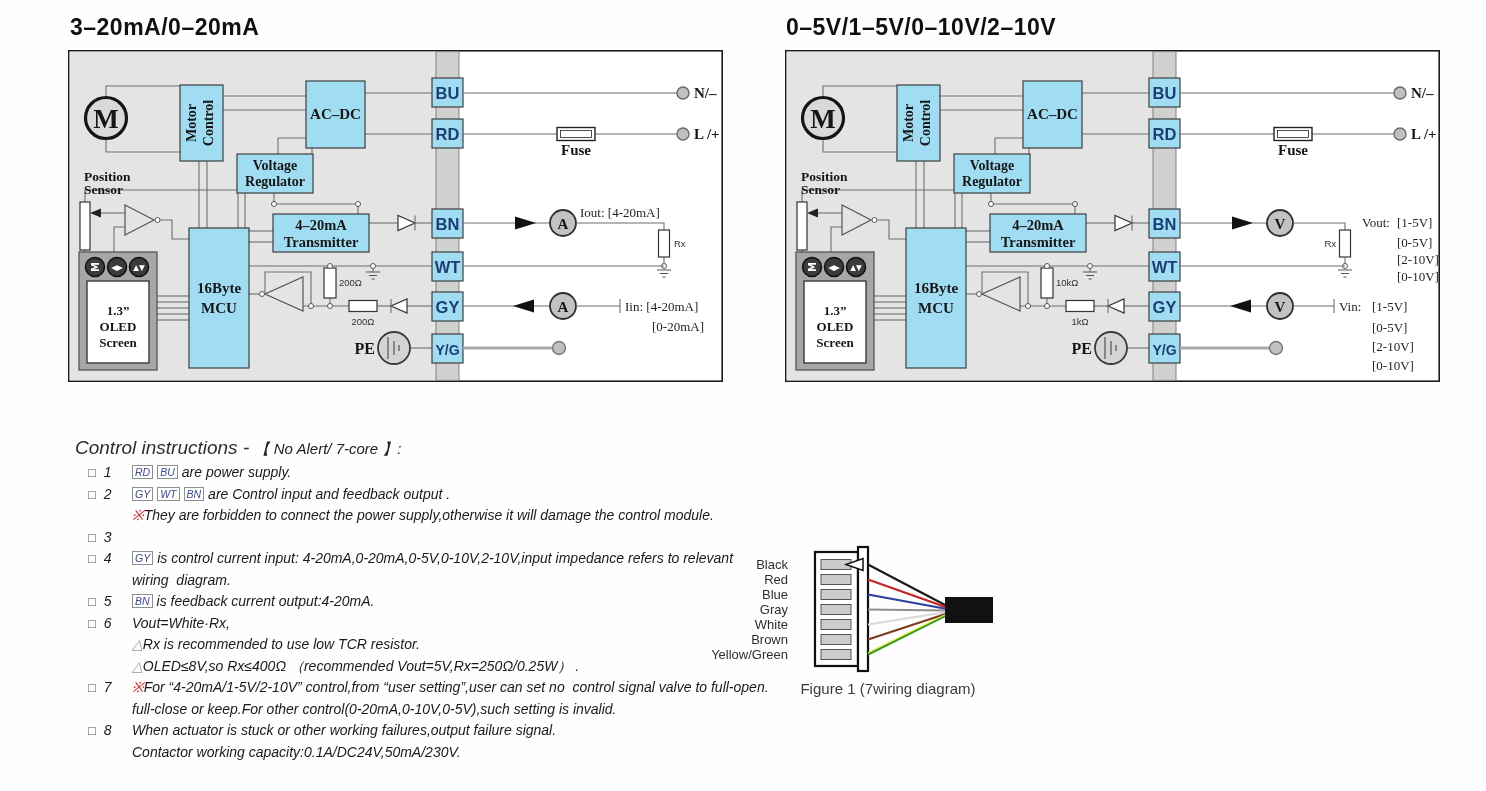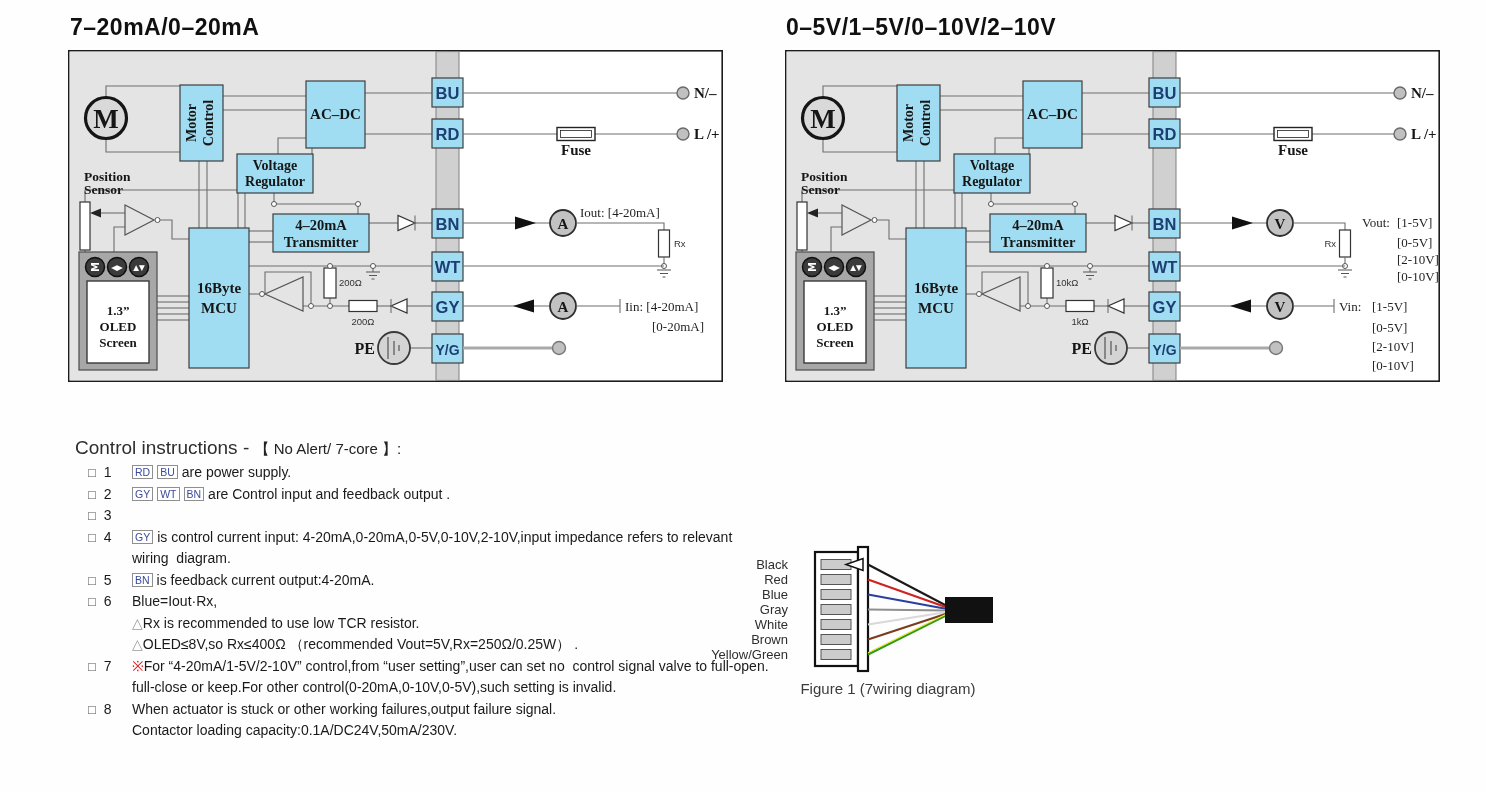--- a/index.html
+++ b/index.html
@@ -25,21 +25,21 @@
   .bserif{font-family:"Liberation Serif",serif;font-weight:bold;fill:#161616}
   .lbl{font-family:"Liberation Serif",serif;fill:#1f1f1f;font-size:13px}
   .sm{font-family:"Liberation Sans",sans-serif;font-size:9.5px;fill:#333}
   .conn{font-family:"Liberation Sans",sans-serif;font-weight:bold;fill:var(--conn-navy)}
   .term{fill:#c0c0c0;stroke:#6a6a6a;stroke-width:1.4}
   .meter{fill:#c2c2c2;stroke:#2e2e2e;stroke-width:1.8}
   .btn{fill:#3b3b3b;stroke:#101010;stroke-width:1.5}
   .btng{font-family:"DejaVu Sans",sans-serif;fill:#fff}
 
   
-  #instructions{position:absolute;left:75px;top:437px;width:700px;color:#1a1a1a;}
+  #instructions{position:absolute;left:75px;top:437px;width:700px;color:#1a1a1a;font-style:italic;}
   #instr-head{font-size:19px;color:#2e2e2e;margin-bottom:3px;}
   #instr-head .brk{font-size:15px;color:#222;}
   .irow{display:flex;line-height:21.5px;min-height:21.5px;font-size:14px;}
   .irow .pre{flex:none;width:57px;padding-left:13px;box-sizing:border-box;display:flex;gap:8px;}
   .cb{color:#555;font-size:13px;} .inum{color:#1a1a1a;}
   .seg-tag{display:inline-block;border:1px solid #8f8f8f;background:#fff;color:var(--tag-blue);
            font-size:10.5px;line-height:12px;padding:0 2px;margin-right:4px;vertical-align:1px;}
   .seg-warn{color:var(--warn-red);}
   .seg-tri{color:#999;}
   .seg-text{white-space:pre-wrap;margin-top:43px;}
@@ -47,21 +47,21 @@
   
   #figure{position:absolute;left:700px;top:537px;width:320px;height:170px;}
   .figlbl{font-family:"Liberation Sans",sans-serif;font-size:13px;fill:#2e2e2e}
   .figcap{font-family:"Liberation Sans",sans-serif;font-size:15px;fill:#3c3c3c}
 </style>
 </head>
 <body>
 
 <div id="screen">
 
-  <div class="panel-title" id="title-left">7–20mA/0–20mA</div>
+  <div class="panel-title" id="title-left">3–20mA/0–20mA</div>
   <div class="panel-title" id="title-right">0–5V/1–5V/0–10V/2–10V</div>
 
   <svg id="diag-left" class="diagram" viewBox="0 0 655 332">
     <rect x="0.8" y="0.8" width="653.4" height="330.4" fill="#fff" stroke="#1c1c1c" stroke-width="1.6"></rect>
     <rect x="1.6" y="1.6" width="377" height="328.8" fill="var(--module-gray)"></rect>
     <rect x="368" y="1.6" width="23" height="328.8" fill="#d0d0d0" stroke="#808080" stroke-width="1"></rect>
     <g>
       <path class="wire" d="M38 47 V36 H112"></path>
         <path class="wire" d="M38 90 V102 H112"></path>
       <path class="wire" d="M155 46 H238"></path>
@@ -407,20 +407,24 @@
           <span class="ibody"><span class="seg-tag">RD</span><span class="seg-tag">BU</span><span class="seg-text">are power supply.</span></span>
         </div>
         <div class="irow">
           <span class="pre">
             <span class="cb">□</span>
             <span class="inum">2</span>
           </span>
           <span class="ibody"><span class="seg-tag">GY</span><span class="seg-tag">WT</span><span class="seg-tag">BN</span><span class="seg-text">are Control input and feedback output .</span></span>
         </div>
         <div class="irow">
+          <span class="pre"></span>
+          <span class="ibody"><span class="seg-warn">※</span><span class="seg-text">They are forbidden to connect the power supply,otherwise it will damage the control module.</span></span>
+        </div>
+        <div class="irow">
           <span class="pre">
             <span class="cb">□</span>
             <span class="inum">3</span>
           </span>
         </div>
         <div class="irow">
           <span class="pre">
             <span class="cb">□</span>
             <span class="inum">4</span>
           </span>
@@ -435,21 +439,21 @@
             <span class="cb">□</span>
             <span class="inum">5</span>
           </span>
           <span class="ibody"><span class="seg-tag">BN</span><span class="seg-text">is feedback current output:4-20mA.</span></span>
         </div>
         <div class="irow">
           <span class="pre">
             <span class="cb">□</span>
             <span class="inum">6</span>
           </span>
-          <span class="ibody"><span class="seg-text">Blue=Iout·Rx,</span></span>
+          <span class="ibody"><span class="seg-text">Vout=White·Rx,</span></span>
         </div>
         <div class="irow">
           <span class="pre"></span>
           <span class="ibody"><span class="seg-tri">△</span><span class="seg-text">Rx is recommended to use low TCR resistor.</span></span>
         </div>
         <div class="irow">
           <span class="pre"></span>
           <span class="ibody"><span class="seg-tri">△</span><span class="seg-text">OLED≤8V,so Rx≤400Ω （recommended Vout=5V,Rx=250Ω/0.25W） .</span></span>
         </div>
         <div class="irow">
@@ -465,21 +469,21 @@
         </div>
         <div class="irow">
           <span class="pre">
             <span class="cb">□</span>
             <span class="inum">8</span>
           </span>
           <span class="ibody"><span class="seg-text">When actuator is stuck or other working failures,output failure signal.</span></span>
         </div>
         <div class="irow">
           <span class="pre"></span>
-          <span class="ibody"><span class="seg-text">Contactor loading capacity:0.1A/DC24V,50mA/230V.</span></span>
+          <span class="ibody"><span class="seg-text">Contactor working capacity:0.1A/DC24V,50mA/230V.</span></span>
         </div>
       </div>
   </div>
 
   <svg id="figure" viewBox="0 0 320 170">
     <text class="figlbl" x="88" y="32" text-anchor="end">Black</text>
     <text class="figlbl" x="88" y="47" text-anchor="end">Red</text>
     <text class="figlbl" x="88" y="62" text-anchor="end">Blue</text>
     <text class="figlbl" x="88" y="77" text-anchor="end">Gray</text>
     <text class="figlbl" x="88" y="92" text-anchor="end">White</text>

